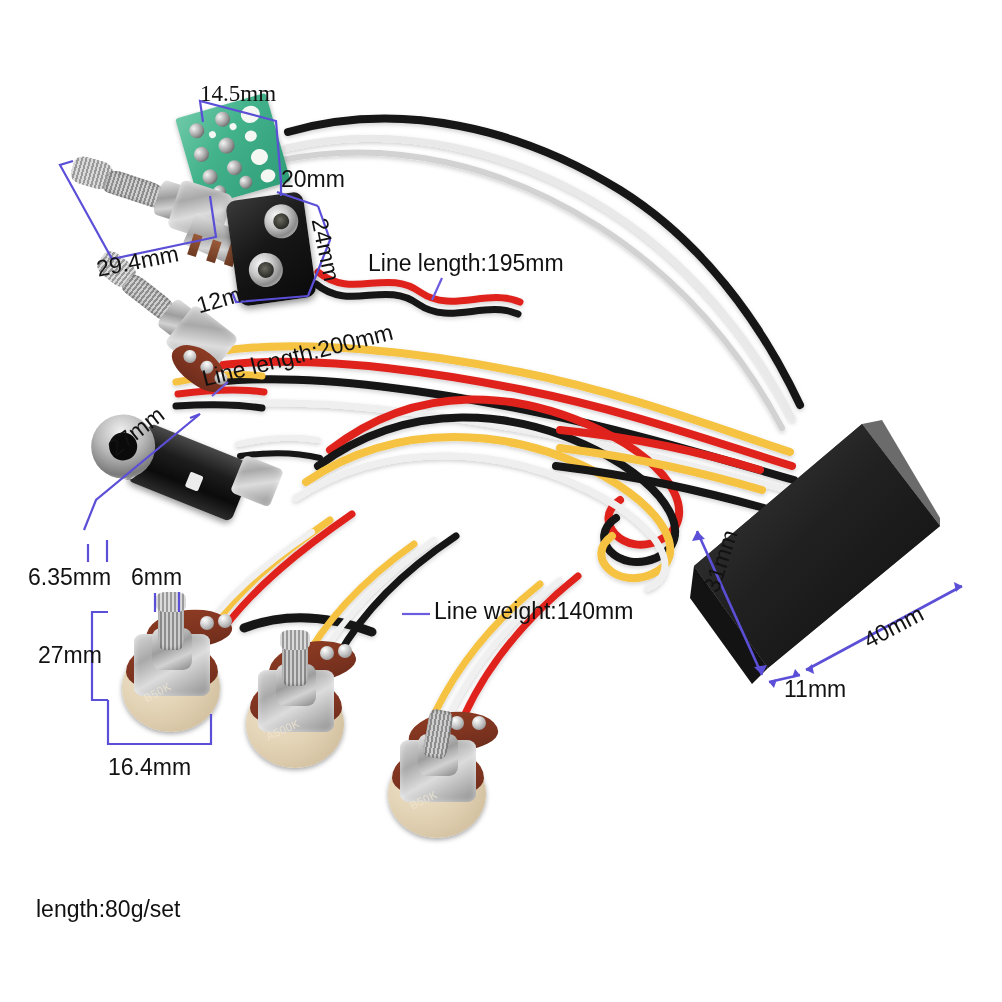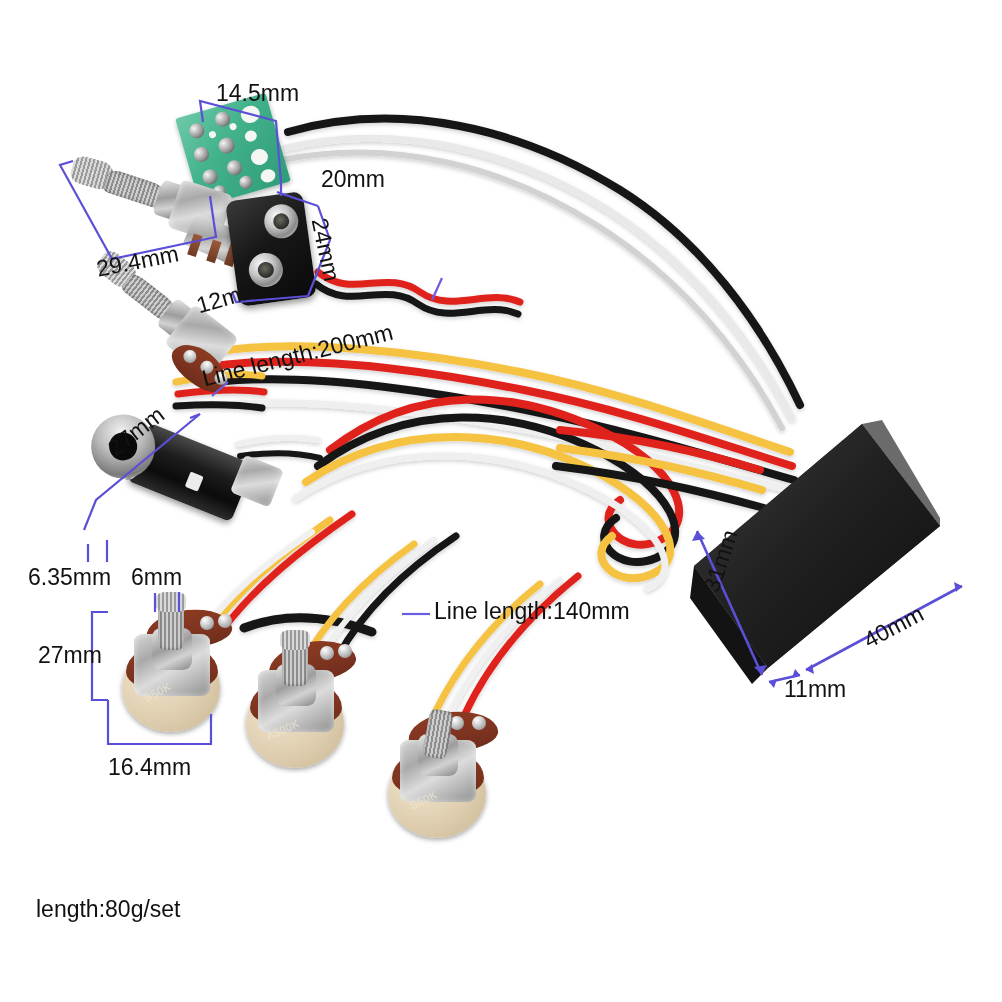--- a/index.html
+++ b/index.html
@@ -281,25 +281,25 @@
       </g>
     </g>
 
     <g stroke="#6b5ce0" stroke-width="2.2" fill="none">
       <path d="M442,278 L432,300"></path>
       <path d="M212,396 L228,382"></path>
       <path d="M430,614 L402,614"></path>
     </g>
   </svg>
 
-  <div class="dim" style="left:216px;top:82px;">14.5mm</div>
+  <div class="dim" style="left:200px;top:82px;font-family:Liberation Serif, serif;">14.5mm</div>
 
   <div class="dim" style="left:96px;top:250px;transform:rotate(-11deg);">29.4mm</div>
 
-  <div class="dim" style="left:281px;top:168px;padding-left:40px;">20mm</div>
+  <div class="dim" style="left:281px;top:168px;">20mm</div>
 
   <div class="dim" style="left:330px;top:216px;transform:rotate(78deg);
        transform-origin:left top;">24mm</div>
 
   <div class="dim" style="left:196px;top:286px;transform:rotate(-16deg);">12mm</div>
 
   <div class="dim" style="left:104px;top:442px;transform:rotate(-38deg);
        transform-origin:left top;">27mm</div>
 
   <div class="dim" style="left:28px;top:566px;">6.35mm</div>
@@ -311,21 +311,22 @@
   <div class="dim" style="left:108px;top:756px;">16.4mm</div>
 
   <div class="dim" style="left:700px;top:588px;transform:rotate(-72deg);
        transform-origin:left top;">31mm</div>
 
   <div class="dim" style="left:860px;top:632px;transform:rotate(-28deg);
        transform-origin:left top;">40mm</div>
 
   <div class="dim" style="left:784px;top:678px;">11mm</div>
 
+  <div class="note" style="left:368px;top:252px;">Line length:195mm</div>
 
   <div class="note" style="left:200px;top:368px;transform:rotate(-14deg);
        transform-origin:left top;">Line length:200mm</div>
 
-  <div class="note" style="left:434px;top:600px;">Line length:140mm</div>
+  <div class="note" style="left:434px;top:600px;">Line weight:140mm</div>
 
   <div class="weight" style="left:36px;top:896px;">length:80g/set</div>
 
 </div>
 
 </body></html>

